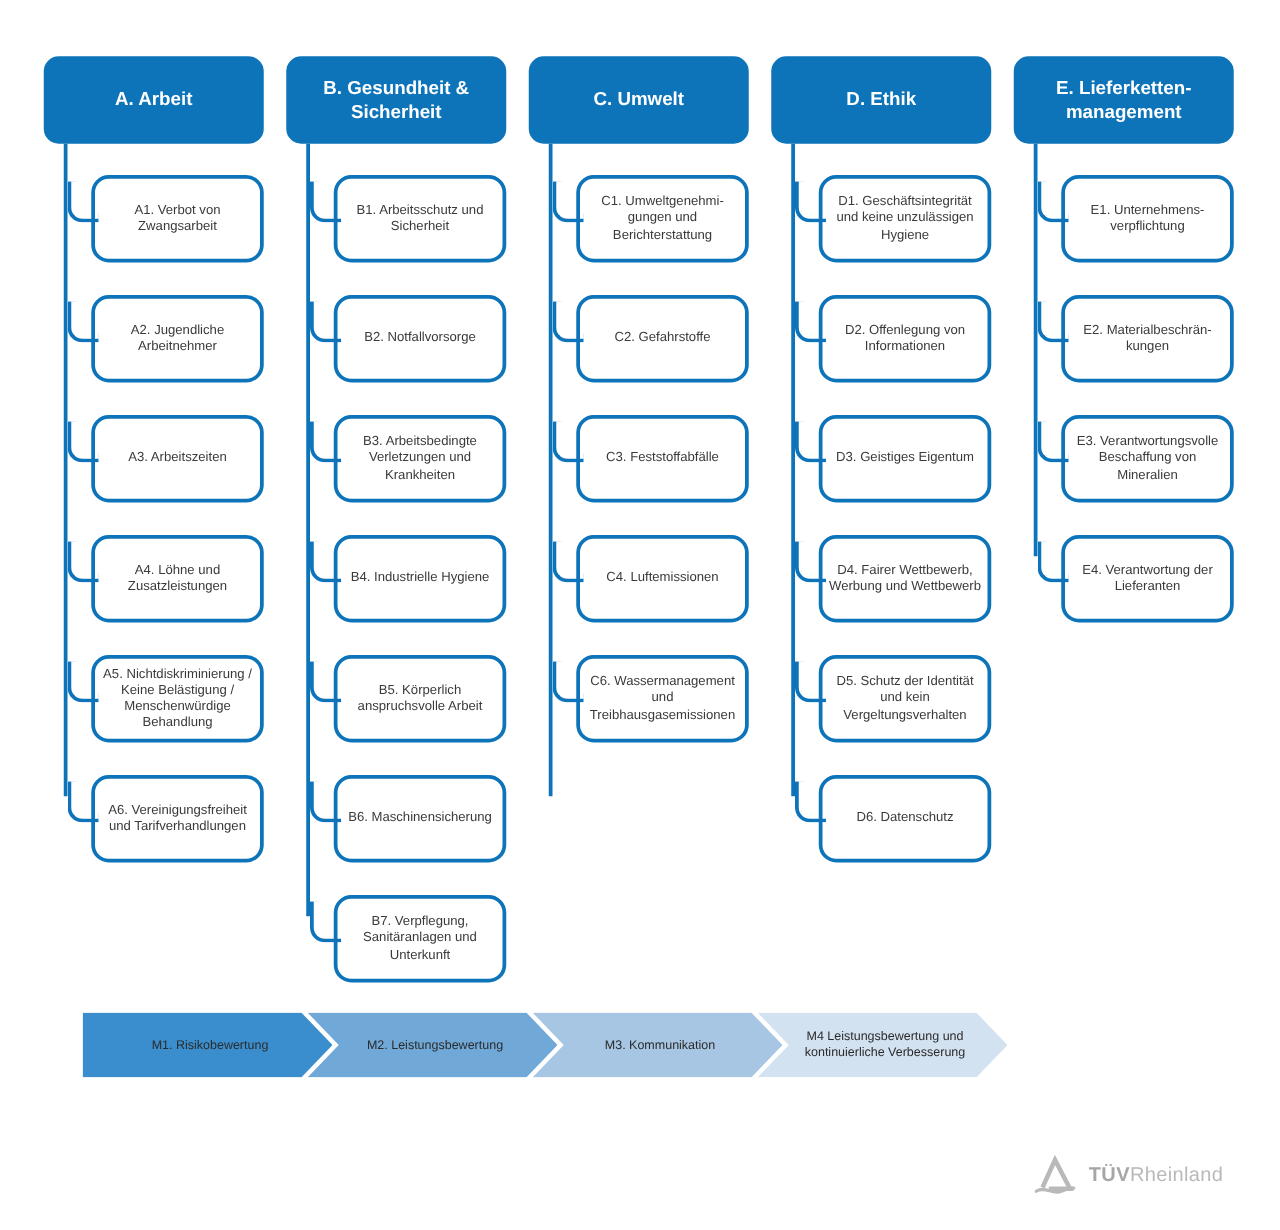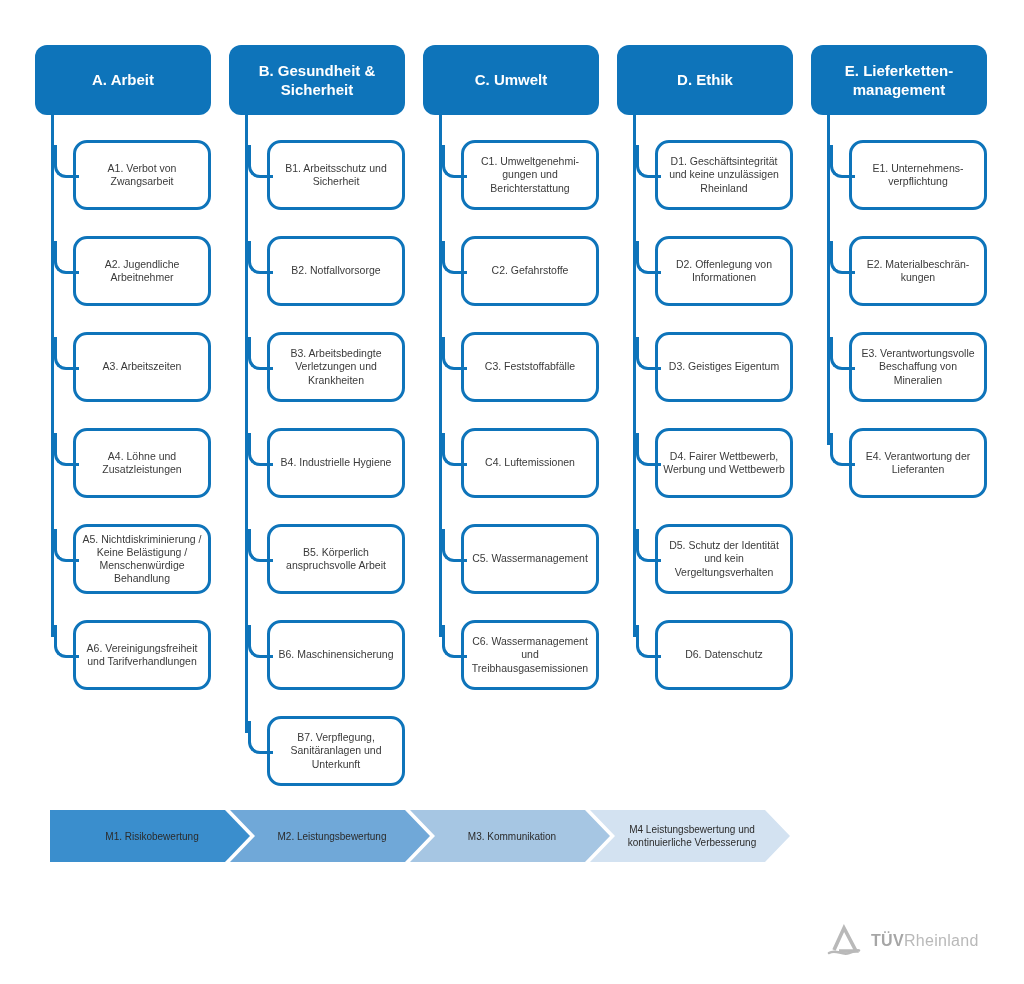--- a/index.html
+++ b/index.html
@@ -34,21 +34,21 @@
 
   
   #process-row{position:absolute;left:50px;top:810px;height:72px;display:flex;}
   .chev{
     width:200px;height:52px;box-sizing:border-box;margin-left:-20px;
     display:flex;align-items:center;justify-content:center;text-align:center;
     font-size:10px;line-height:1.3;color:#2b2b2b;padding:0 28px 0 32px;
     clip-path:polygon(0 0,calc(100% - 25px) 0,100% 50%,calc(100% - 25px) 100%,0 100%,25px 50%);
   }
   .chev.first{
-    margin-left:0;
+    margin-left:16px;
     clip-path:polygon(0 0,calc(100% - 25px) 0,100% 50%,calc(100% - 25px) 100%,0 100%);
     text-align:center;
   }
 
   
   .logo{position:absolute;left:826px;top:920px;height:42px;display:flex;align-items:center;}
   .logo svg{display:block;margin-right:9px;}
   .logo-text{font-size:16px;letter-spacing:0.3px;white-space:nowrap;}
   .logo-bold{font-weight:bold;color:#a6a6a6;}
   .logo-reg{font-weight:normal;color:#b9b9b9;}
@@ -119,33 +119,30 @@
           <div class="item">
             <span>C2. Gefahrstoffe</span>
           </div>
           <div class="item">
             <span>C3. Feststoffabfälle</span>
           </div>
           <div class="item">
             <span>C4. Luftemissionen</span>
           </div>
           <div class="item">
-            <span>C5. Wassermanagement</span>
-          </div>
-          <div class="item">
             <span>C6. Wassermanagement und Treibhausgasemissionen</span>
           </div>
         </div>
       </div>
       <div class="col" style="left: 617px;">
         <div class="col-header">D. Ethik</div>
         <div class="trunk" style="height: 522px;"></div>
         <div class="items">
           <div class="item">
-            <span>D1. Geschäftsintegrität und keine unzulässigen Rheinland</span>
+            <span>D1. Geschäftsintegrität und keine unzulässigen Hygiene</span>
           </div>
           <div class="item">
             <span>D2. Offenlegung von Informationen</span>
           </div>
           <div class="item">
             <span>D3. Geistiges Eigentum</span>
           </div>
           <div class="item">
             <span>D4. Fairer Wettbewerb, Werbung und Wettbewerb</span>
           </div>

